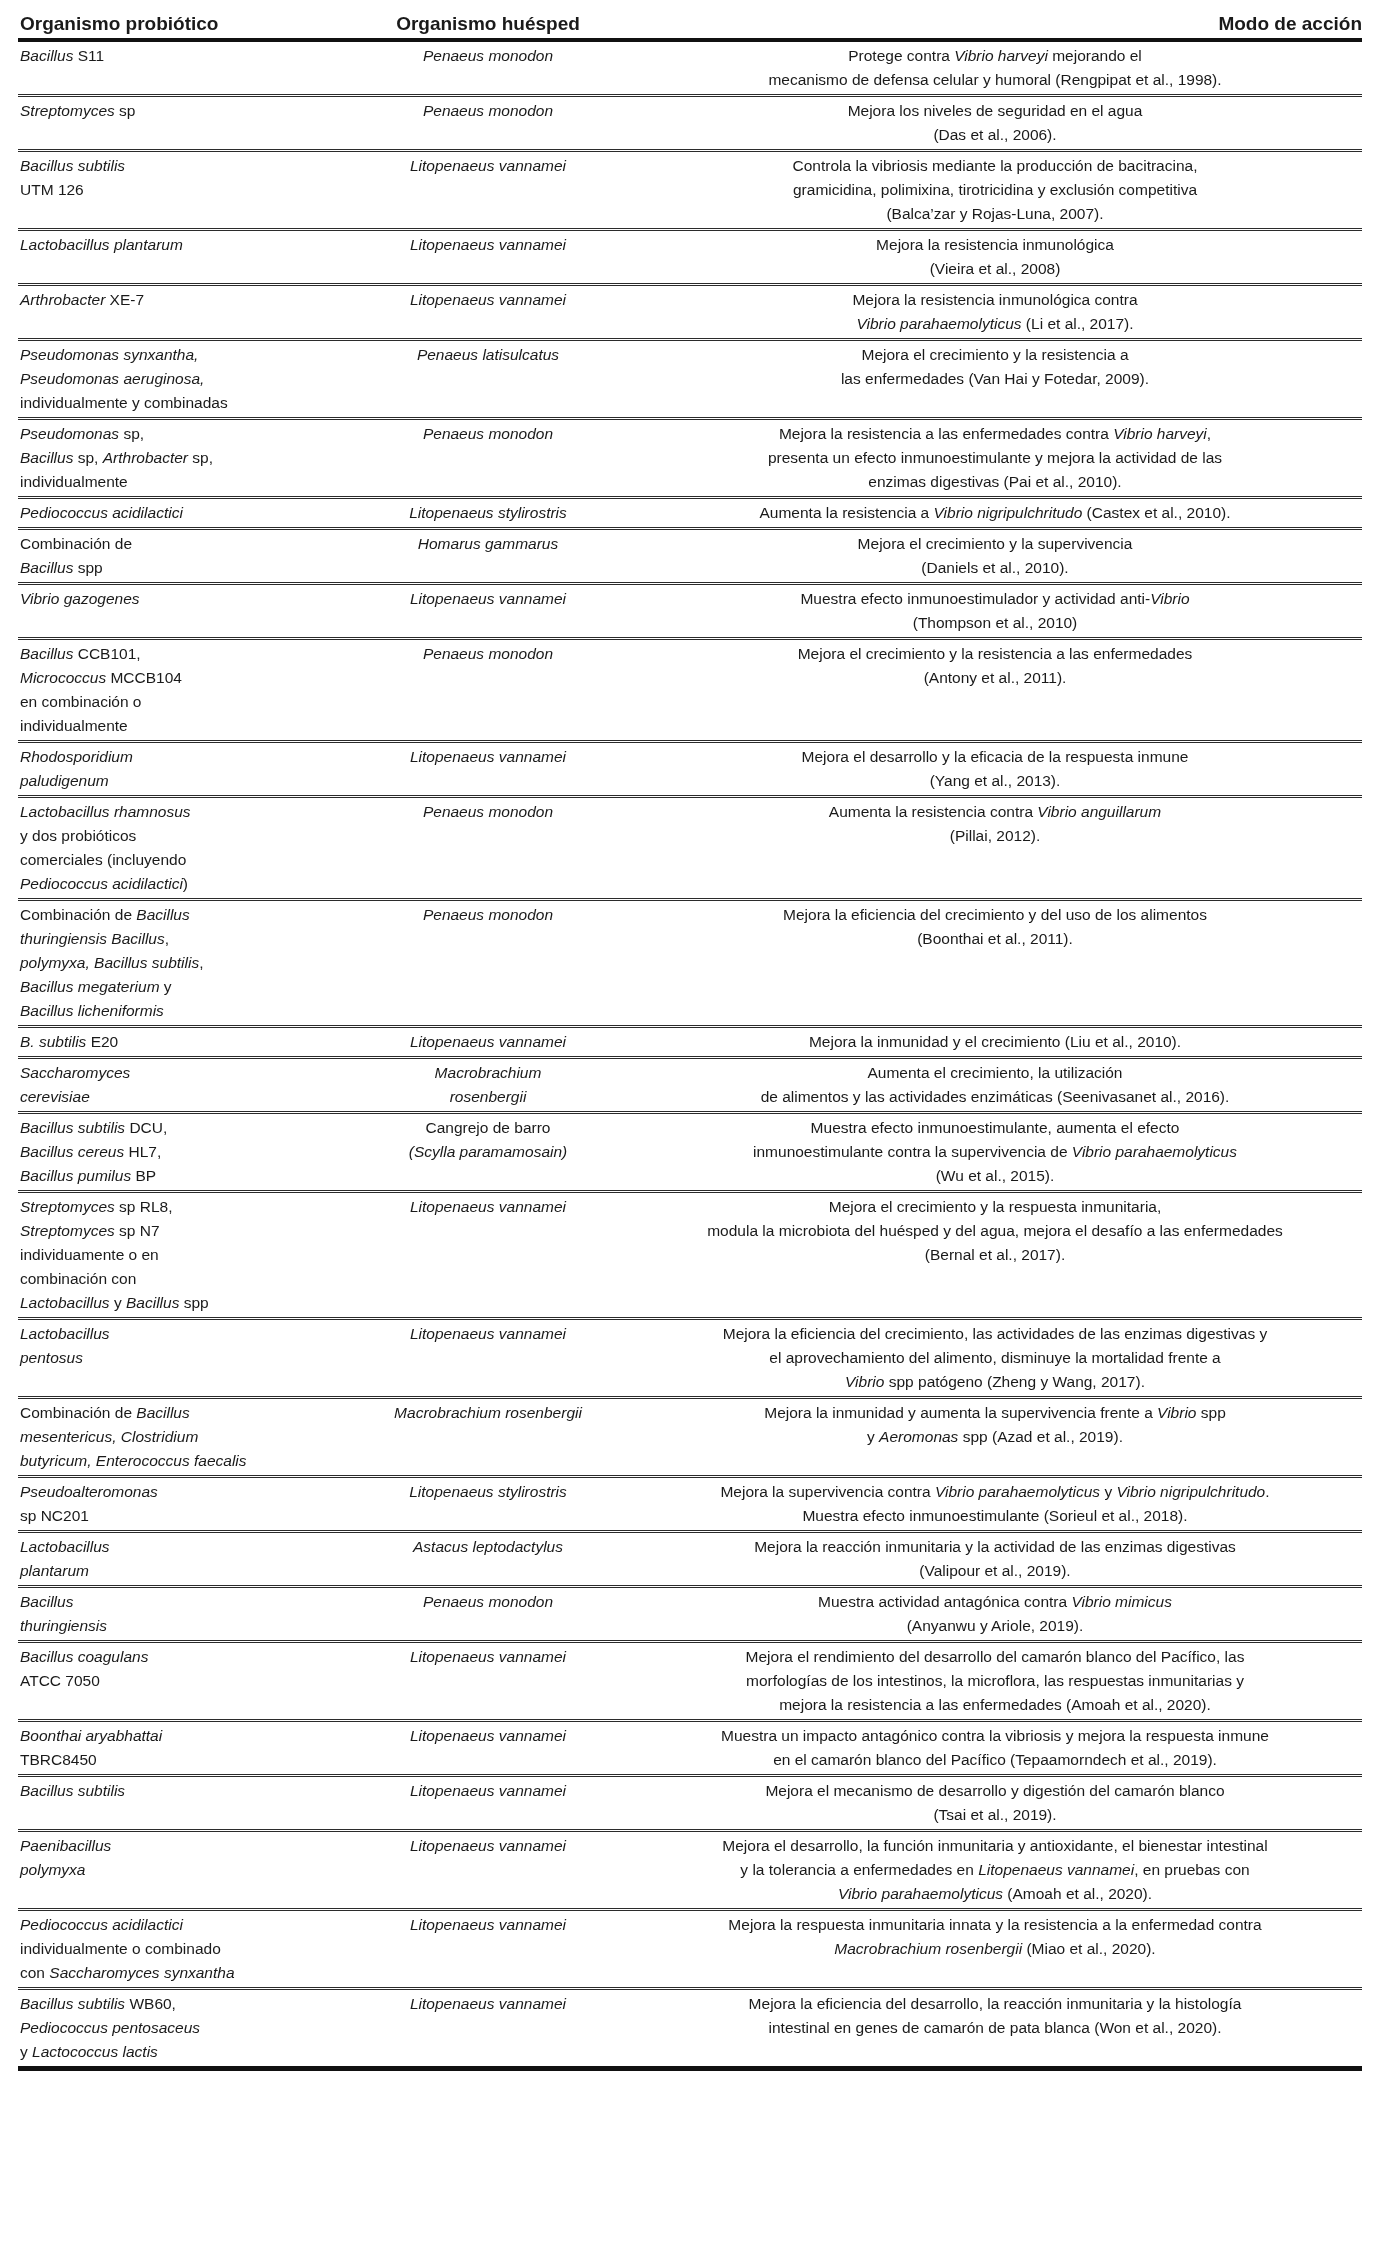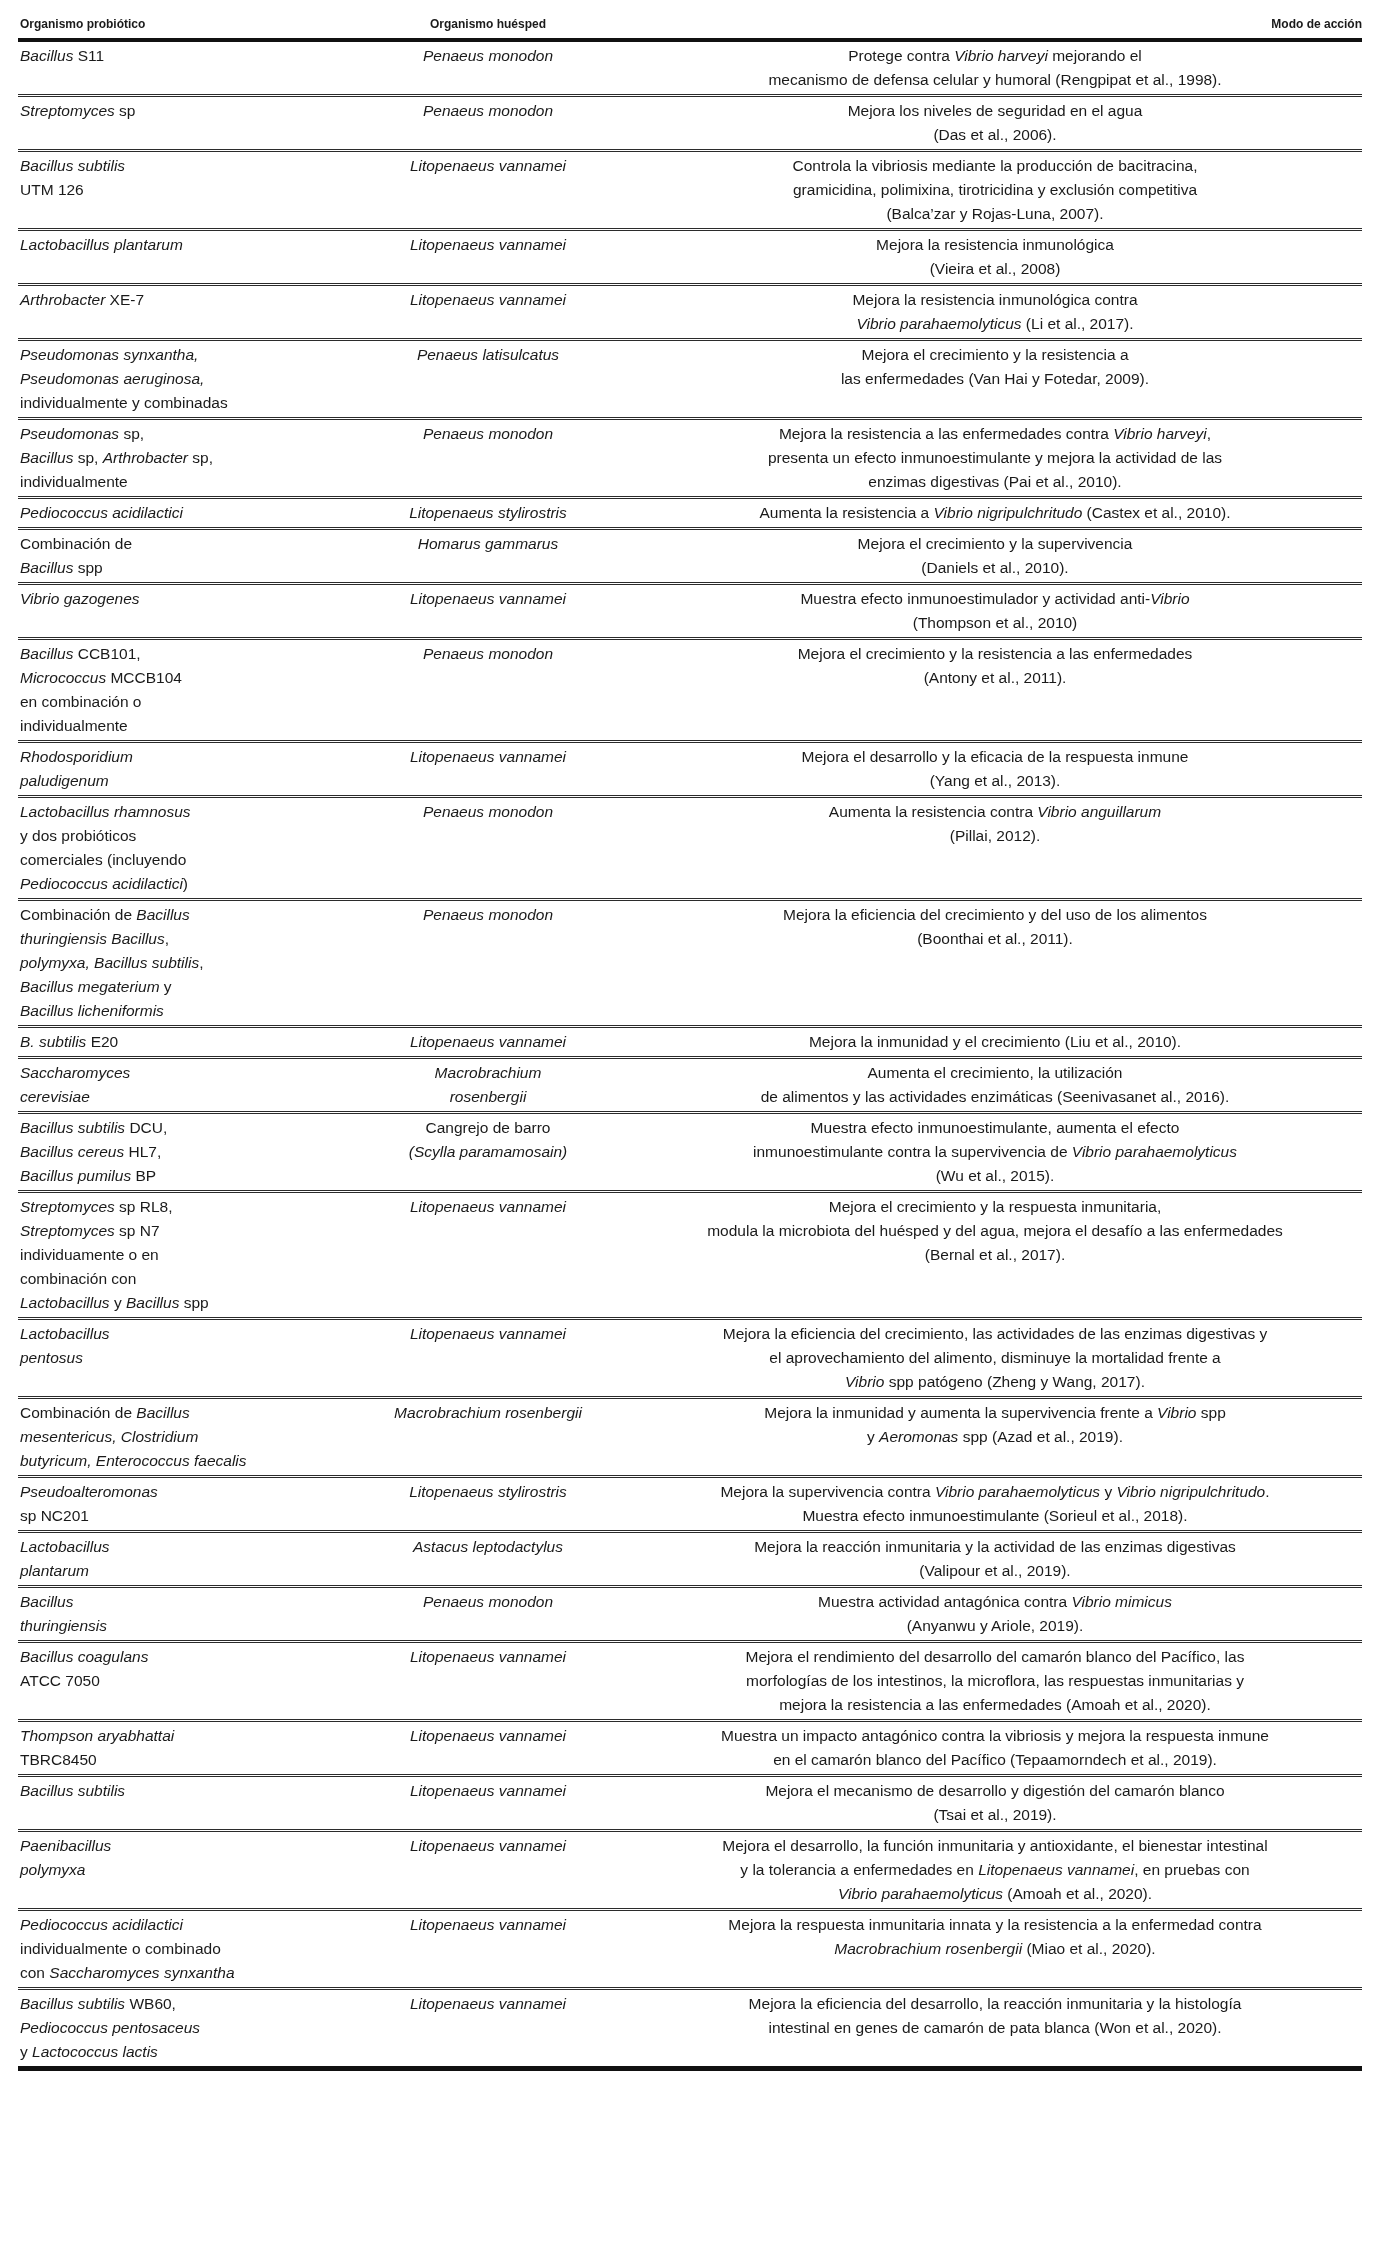--- a/index.html
+++ b/index.html
@@ -18,21 +18,21 @@
   }
   table.probiotics {
     border-collapse: collapse;
     width: 1344px;
     table-layout: fixed;
   }
   col.c1 { width: 330px; }
   col.c2 { width: 280px; }
   col.c3 { width: 734px; }
   thead th {
-    font-size: 12px;
+    font-size: 19px;
     font-weight: bold;
     padding: 2px 0 4px 0;
     border-bottom: 4px solid #111;
     line-height: 20px;
     vertical-align: bottom;
   }
   thead th.h1 { text-align: left; padding-left: 2px; }
   thead th.h2 { text-align: center; }
   thead th.h3 { text-align: right; }
   tbody td {
@@ -181,21 +181,21 @@
           <td class="col-probiotic"><i>Bacillus</i><br><i>thuringiensis</i></td>
           <td class="col-host"><i>Penaeus monodon</i></td>
           <td class="col-mode">Muestra actividad antagónica contra <i>Vibrio mimicus</i><br>(Anyanwu y Ariole, 2019).</td>
         </tr>
         <tr>
           <td class="col-probiotic"><i>Bacillus coagulans</i><br>ATCC 7050</td>
           <td class="col-host"><i>Litopenaeus vannamei</i></td>
           <td class="col-mode">Mejora el rendimiento del desarrollo del camarón blanco del Pacífico, las<br>morfologías de los intestinos, la microflora, las respuestas inmunitarias y<br>mejora la resistencia a las enfermedades (Amoah et al., 2020).</td>
         </tr>
         <tr>
-          <td class="col-probiotic"><i>Thompson aryabhattai</i><br>TBRC8450</td>
+          <td class="col-probiotic"><i>Boonthai aryabhattai</i><br>TBRC8450</td>
           <td class="col-host"><i>Litopenaeus vannamei</i></td>
           <td class="col-mode">Muestra un impacto antagónico contra la vibriosis y mejora la respuesta inmune<br>en el camarón blanco del Pacífico (Tepaamorndech et al., 2019).</td>
         </tr>
         <tr>
           <td class="col-probiotic"><i>Bacillus subtilis</i></td>
           <td class="col-host"><i>Litopenaeus vannamei</i></td>
           <td class="col-mode">Mejora el mecanismo de desarrollo y digestión del camarón blanco<br>(Tsai et al., 2019).</td>
         </tr>
         <tr>
           <td class="col-probiotic"><i>Paenibacillus</i><br><i>polymyxa</i></td>

